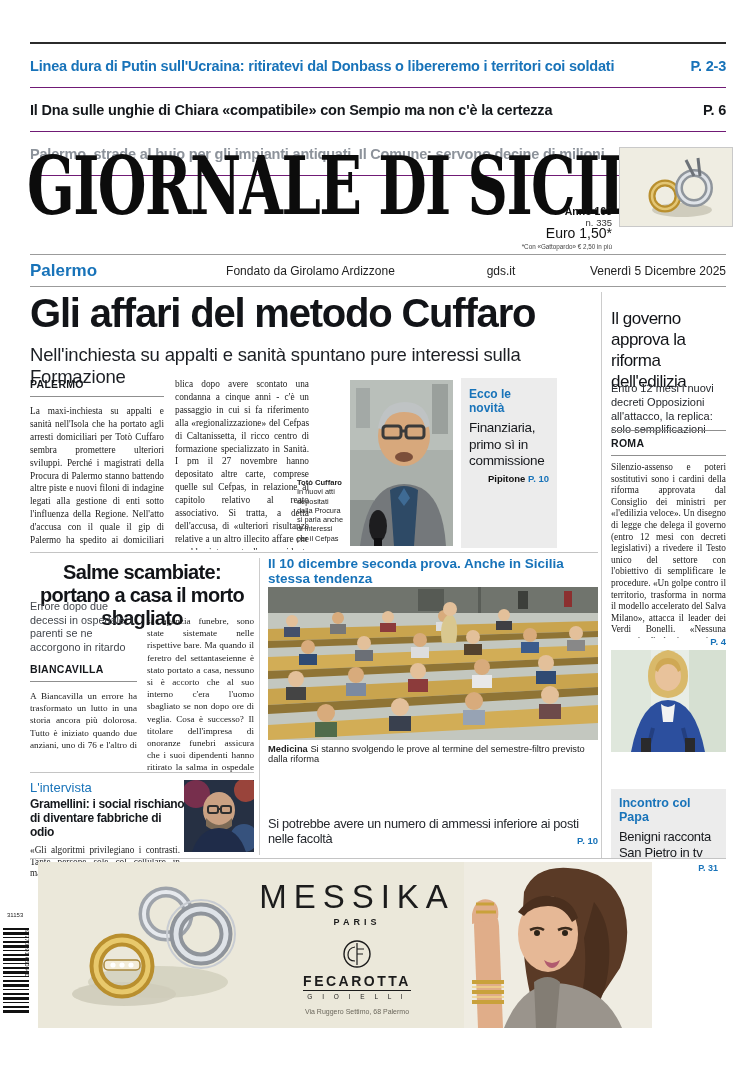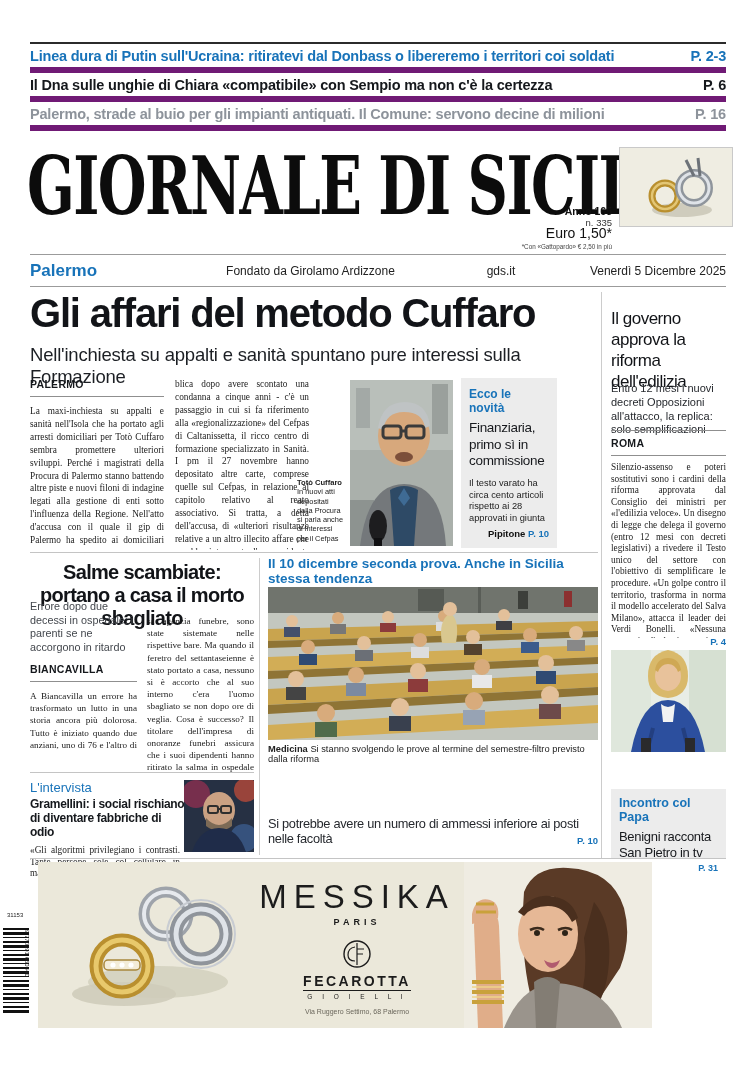--- a/index.html
+++ b/index.html
@@ -7,21 +7,21 @@
   .page {
     position:relative; width:755px; height:1080px; margin:0 auto;
     background:#fff; overflow:hidden;
     font-family:"Liberation Sans", sans-serif; color:#111;
   }
   .abs { position:absolute; }
 
   
   .topbar { left:30px; top:42px; width:696px; border-top:2px solid #2b2b2b; }
   .top-row { display:flex; justify-content:space-between; align-items:center;
-    height:29px; border-bottom:6px solid #701a75; font-weight:bold; font-size:14.5px; letter-spacing:-0.2px;}
+    height:44px; border-bottom:1px solid #701a75; font-weight:bold; font-size:14.5px; letter-spacing:-0.2px;}
   .top-row .pg { flex:none; margin-left:12px; }
   .c-blue { color:#1873b9; }
   .c-black { color:#15181c; }
   .c-gray { color:#8d939b; }
 
   
   .masthead-title {
     left:27px; top:139px; width:600px; white-space:nowrap;
     font-family:"DejaVu Serif", serif; font-weight:bold; font-size:70px;
     letter-spacing:-2px; color:#0c0c0c;
@@ -223,21 +223,20 @@
       <path d="M40 110 q14 -8 28 0 l-4 56 h-20 z" fill="#2e4a66"></path>
       <path d="M48 118 l6 -10 6 10 -6 8 z" fill="#3f6b94"></path>
       <ellipse cx="28" cy="146" rx="9" ry="16" fill="#1d1d1f"></ellipse>
       <rect x="24" y="158" width="8" height="10" fill="#101012"></rect>
     </svg>
   </div>
 
   <div class="abs novita box-gray">
     <div class="box-kicker">Ecco le novità</div>
     <div class="title">Finanziaria, primo sì in commissione</div>
-    <div class="txt">Il testo varato ha circa cento articoli rispetto ai 28 approvati in giunta</div>
     <div class="byline">
       <span class="name">Pipitone</span>
       <span class="pg">P. 10</span>
     </div>
   </div>
 
   <div class="abs vrule vrule-main"></div>
 
   <div class="abs rc rc-hl">Il governo approva la riforma dell'edilizia</div>
   <div class="abs rc rc-deck">Entro 12 mesi i nuovi decreti Opposizioni all'attacco, la replica: solo semplificazioni</div>

